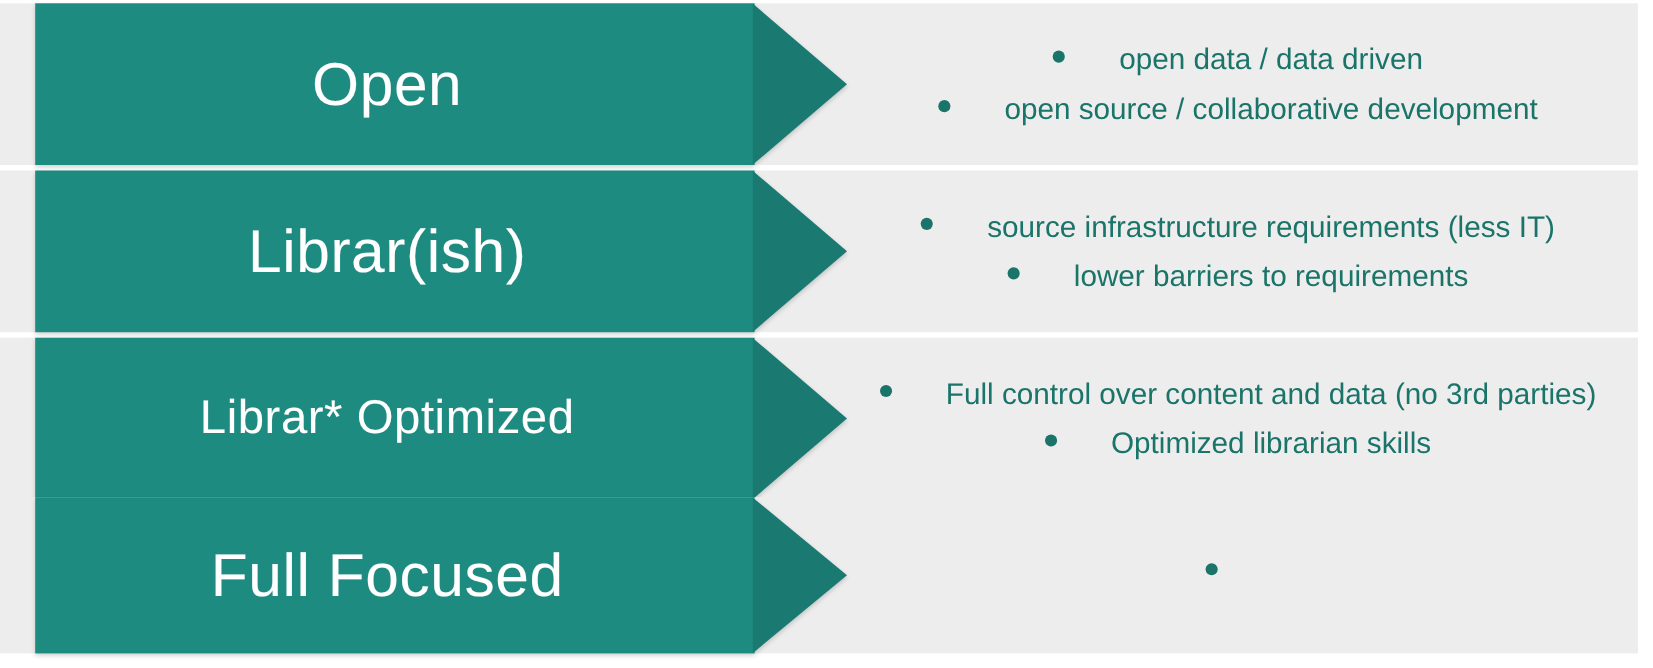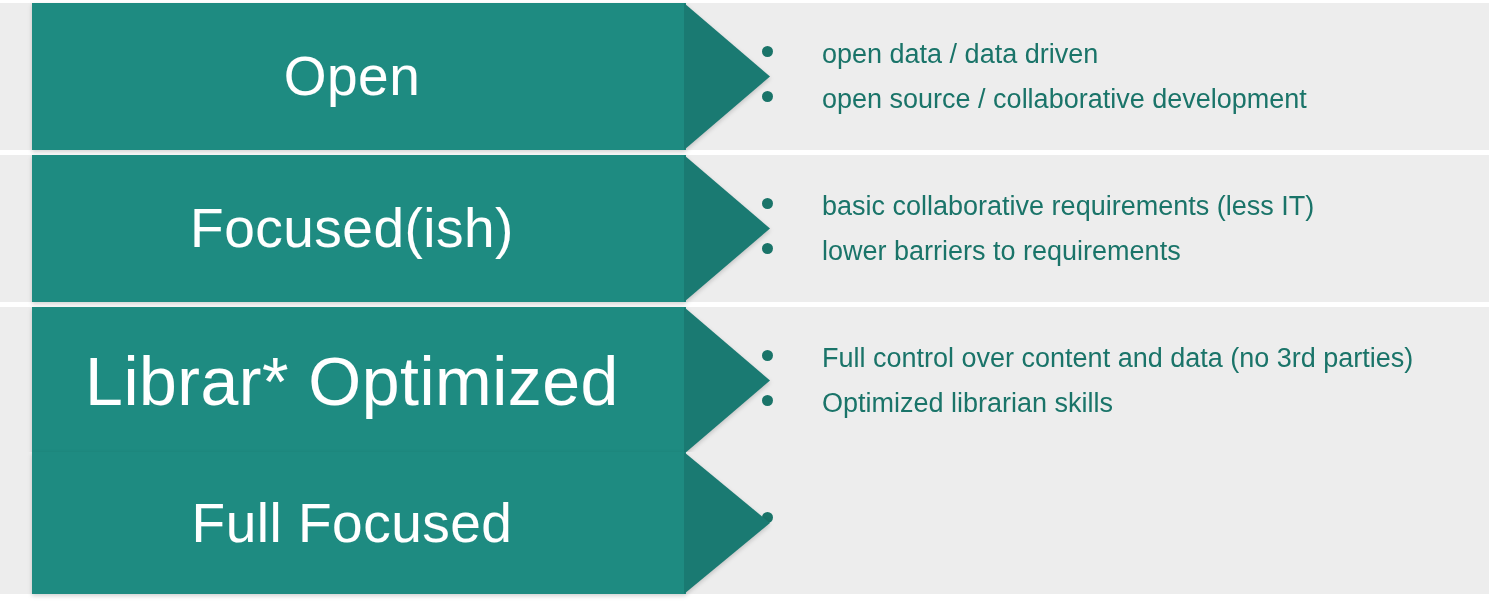--- a/index.html
+++ b/index.html
@@ -77,36 +77,37 @@
     align-items: center;
     justify-content: center;
     color: #ffffff;
     font-weight: 300;
     font-size: 55px;
     letter-spacing: 0.5px;
     line-height: 1;
     white-space: nowrap;
     -webkit-text-stroke: 0.2px rgba(255,255,255,0.35);
   }
-  .banner-label.lbl-big { font-size: 68px; }
+  .banner-label.lbl-big { font-size: 43px; }
 
   
   .bullets {
     position: absolute;
     left: 762px;
     top: 0;
     right: 14px;
     height: 100%;
     display: flex;
     flex-direction: column;
     justify-content: center;
     gap: 6px;
     padding-left: 0;
     margin: 0;
     list-style: none;
+    align-items: center;
   }
   .bullet {
     display: flex;
     align-items: baseline;
     color: #1a7469;
     font-size: 27px;
     line-height: 1.42;
     white-space: nowrap;
   }
   .dot {
@@ -141,31 +142,31 @@
         <div class="banner-body"></div>
         <div class="banner-head"></div>
         <div class="banner-label">Open</div>
       </div>
     </div>
     <div class="row" style="top: 155px; height: 147px;">
       <div class="panel"></div>
       <ul class="bullets">
         <li class="bullet">
           <span class="dot"></span>
-          <span class="bullet-text">basic collaborative requirements (less IT)</span>
+          <span class="bullet-text">source infrastructure requirements (less IT)</span>
         </li>
         <li class="bullet">
           <span class="dot"></span>
           <span class="bullet-text">lower barriers to requirements</span>
         </li>
       </ul>
       <div class="banner">
         <div class="banner-body"></div>
         <div class="banner-head"></div>
-        <div class="banner-label">Focused(ish)</div>
+        <div class="banner-label">Librar(ish)</div>
       </div>
     </div>
     <div class="row" style="top: 307px; height: 147px;">
       <div class="panel"></div>
       <ul class="bullets">
         <li class="bullet">
           <span class="dot"></span>
           <span class="bullet-text">Full control over content and data (no 3rd parties)</span>
         </li>
         <li class="bullet">

